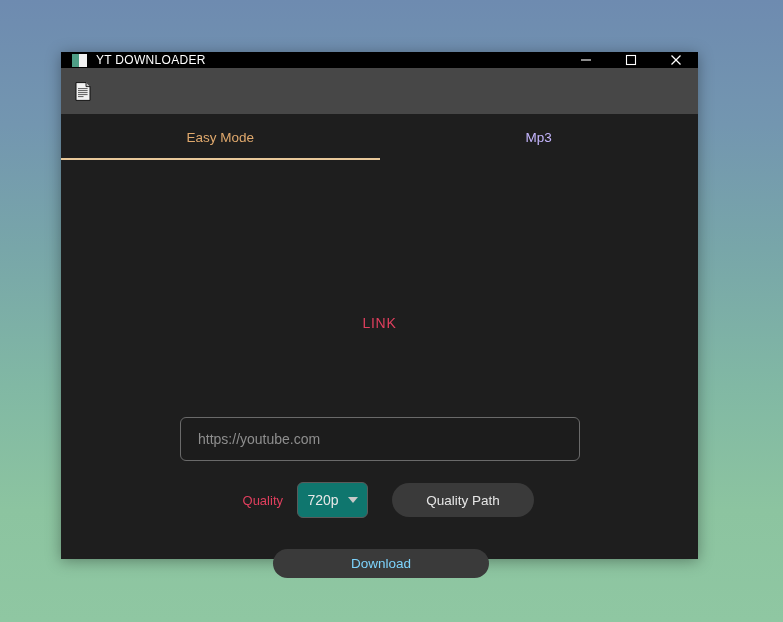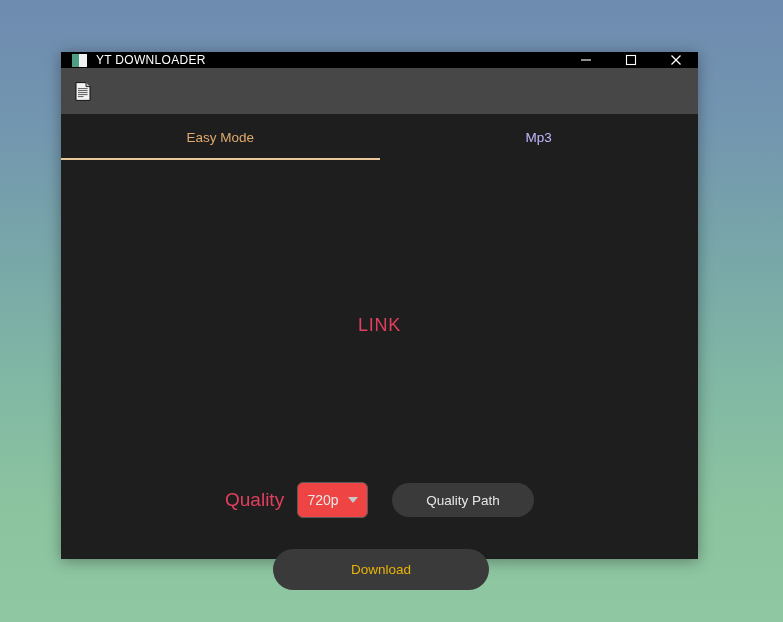--- a/index.html
+++ b/index.html
@@ -138,21 +138,21 @@
     position: relative;
   }
 
   .link-label {
     position: absolute;
     left: 0;
     right: 0;
     top: 155px;
     text-align: center;
     color: #e03f5e;
-    font-size: 18px;
+    font-size: 14px;
     letter-spacing: 0.7px;
   }
 
   .url-input {
     position: absolute;
     left: 119px;
     top: 257px;
     width: 400px;
     height: 44px;
     box-sizing: border-box;
@@ -176,31 +176,31 @@
     right: 0;
     top: 322px;
     height: 36px;
     display: flex;
     align-items: center;
     justify-content: center;
     gap: 0;
   }
   .quality-label {
     color: #e03f5e;
-    font-size: 19px;
+    font-size: 13px;
     width: 72px;
     text-align: right;
     padding-right: 14px;
     box-sizing: border-box;
   }
   .quality-select {
     width: 71px;
     height: 36px;
     box-sizing: border-box;
-    background: #ef4444;
+    background: #0f766e;
     border: 1px solid #5a5a5a;
     border-radius: 6px;
     display: flex;
     align-items: center;
     justify-content: center;
     gap: 9px;
     color: #e8e8e8;
     font-size: 14px;
   }
   .caret {
@@ -222,25 +222,25 @@
     display: flex;
     align-items: center;
     justify-content: center;
   }
 
   .download-btn {
     position: absolute;
     left: 212px;
     top: 389px;
     width: 216px;
-    height: 41px;
+    height: 29px;
     border-radius: 21px;
     background: #3a3a3a;
     border: none;
-    color: #eab308;
+    color: #7dd3fc;
     font-size: 13.5px;
     font-family: "Liberation Sans", sans-serif;
     display: flex;
     align-items: center;
     justify-content: center;
   }
 </style>
 </head>
 <body>
 
@@ -297,20 +297,21 @@
     <div class="tab">
       <span>Mp3</span>
     </div>
     <div class="tab-underline"></div>
   </div>
 
   <div class="content">
 
     <div class="link-label">LINK</div>
 
+    <input class="url-input" type="text" placeholder="https://youtube.com" style="">
 
     <div class="row-quality">
       <span class="quality-label">Quality</span>
       <div class="quality-select">
         <span>720p</span>
         <span class="caret"></span>
       </div>
       <button class="output-btn">Quality Path</button>
     </div>
 

